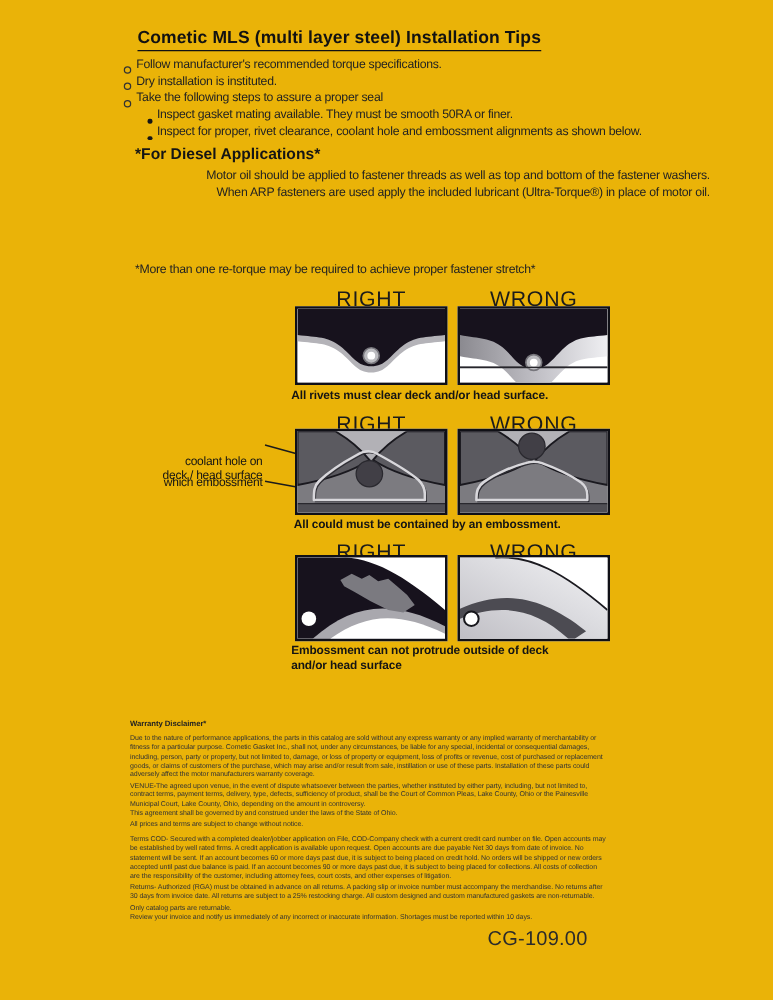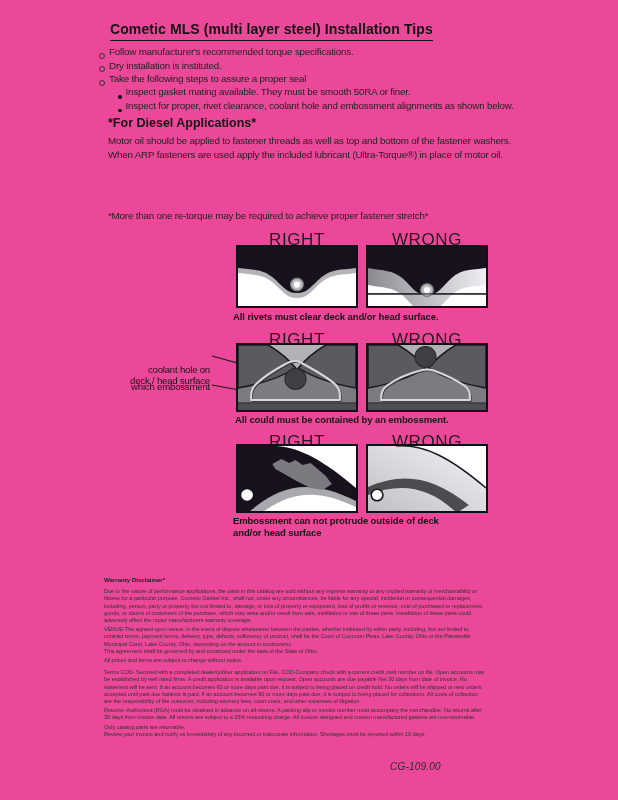--- a/index.html
+++ b/index.html
@@ -1,40 +1,40 @@
 <!DOCTYPE html>
 <html><head>
 <meta charset="utf-8">
 <style>
   html,body{margin:0;padding:0;background:#e8e8e8;}
-  .page{position:relative;width:618px;height:800px;background:#ec4899;overflow:hidden;
+  .page{position:relative;width:618px;height:800px;background:#eab308;overflow:hidden;
         font-family:"Liberation Sans",sans-serif;color:#1f1f1f;}
   .abs{position:absolute;}
   .title{left:110px;top:21px;font-size:14px;font-weight:700;color:#121212;
          border-bottom:1.5px solid #121212;padding-bottom:2.5px;letter-spacing:0.1px;display:inline-block;}
   .body-txt{font-size:9.8px;letter-spacing:-0.2px;line-height:13.6px;color:#222;}
   .tips{left:99px;top:45px;}
   .tip,.subtip{display:flex;align-items:flex-end;}
   .ring{width:4px;height:4px;border:1px solid #333;border-radius:50%;margin:4px 4px 0 0;flex:none;}
   .dot{width:3.5px;height:3.5px;background:#151515;border-radius:50%;margin:4.5px 4px 0 0;flex:none;}
   .subtips{left:118px;top:85px;}
   .diesel-h{left:108px;top:116px;font-size:12.5px;font-weight:700;color:#151515;}
   .para{white-space:pre-line;}
-  .p1{left:108px;top:134px;width:460px;}
+  .p1{left:108px;top:134px;width:460px;text-align:right;}
   .p2{left:108px;top:168px;width:460px;}
   .p3{left:108px;top:209px;width:460px;}
   .dlabel{width:122px;text-align:center;font-size:17px;letter-spacing:0.6px;color:#1b1b1b;}
   .dbox{width:122px;box-sizing:border-box;border:2px solid #101016;background:#fff;}
   .dbox svg{display:block;width:100%;height:100%;}
   .caption{font-size:9.5px;font-weight:700;color:#141414;letter-spacing:-0.1px;line-height:12px;white-space:pre-line;}
   .callout{left:100px;width:110px;text-align:right;font-size:9.6px;letter-spacing:-0.2px;
            line-height:11px;color:#141414;white-space:pre-line;}
   .disc{font-size:5.6px;letter-spacing:-0.05px;line-height:7.35px;color:#333;width:440px;white-space:pre-line;}
   .disc-h{font-size:6.2px;font-weight:700;color:#222;}
-  .pagenum{left:390px;top:761px;font-size:10px;color:#2b2b2b;letter-spacing:0.2px;font-style:italic;}
+  .pagenum{left:390px;top:743px;font-size:16px;color:#2b2b2b;letter-spacing:0.2px;}
 </style>
 </head>
 <body>
 
 <div class="page">
 
   <div class="abs title">Cometic MLS (multi layer steel) Installation Tips</div>
 
   <div class="abs tips body-txt">
     <div class="tip">

